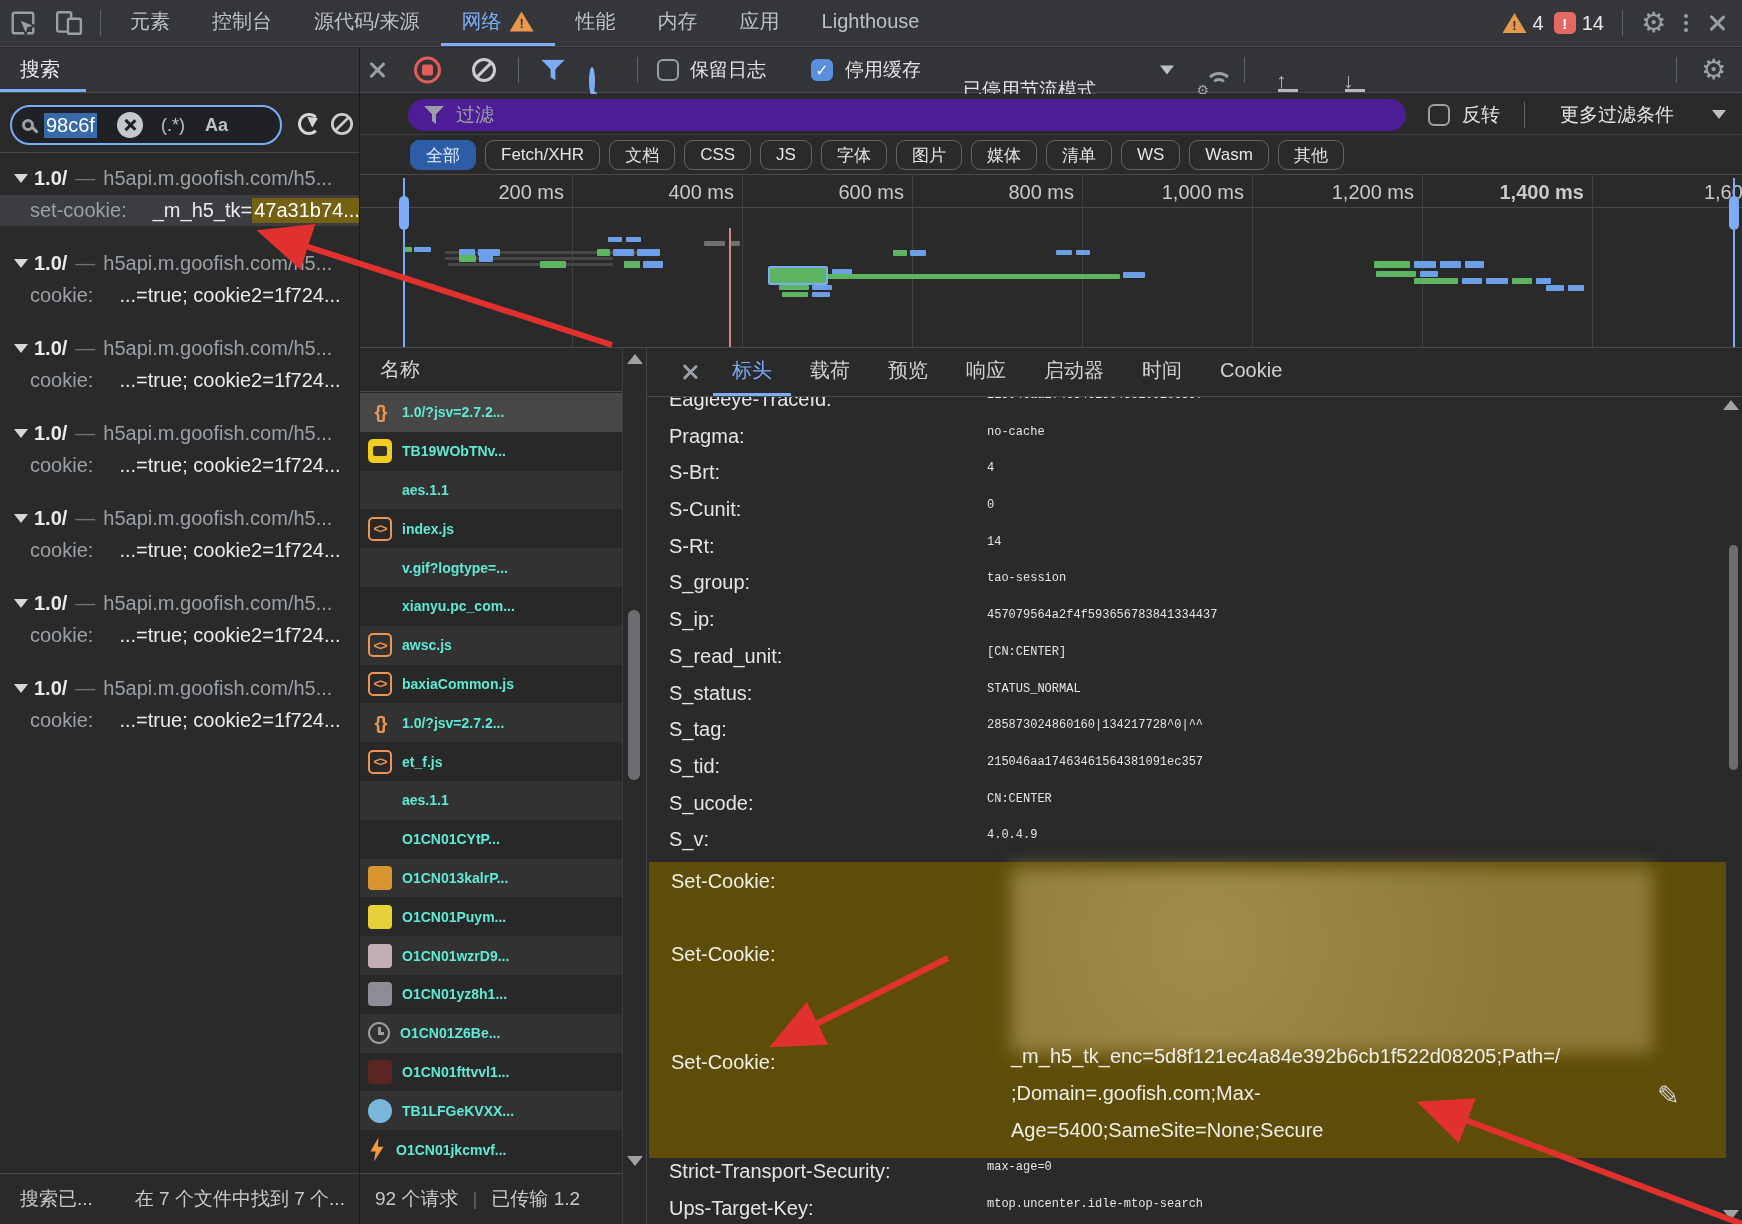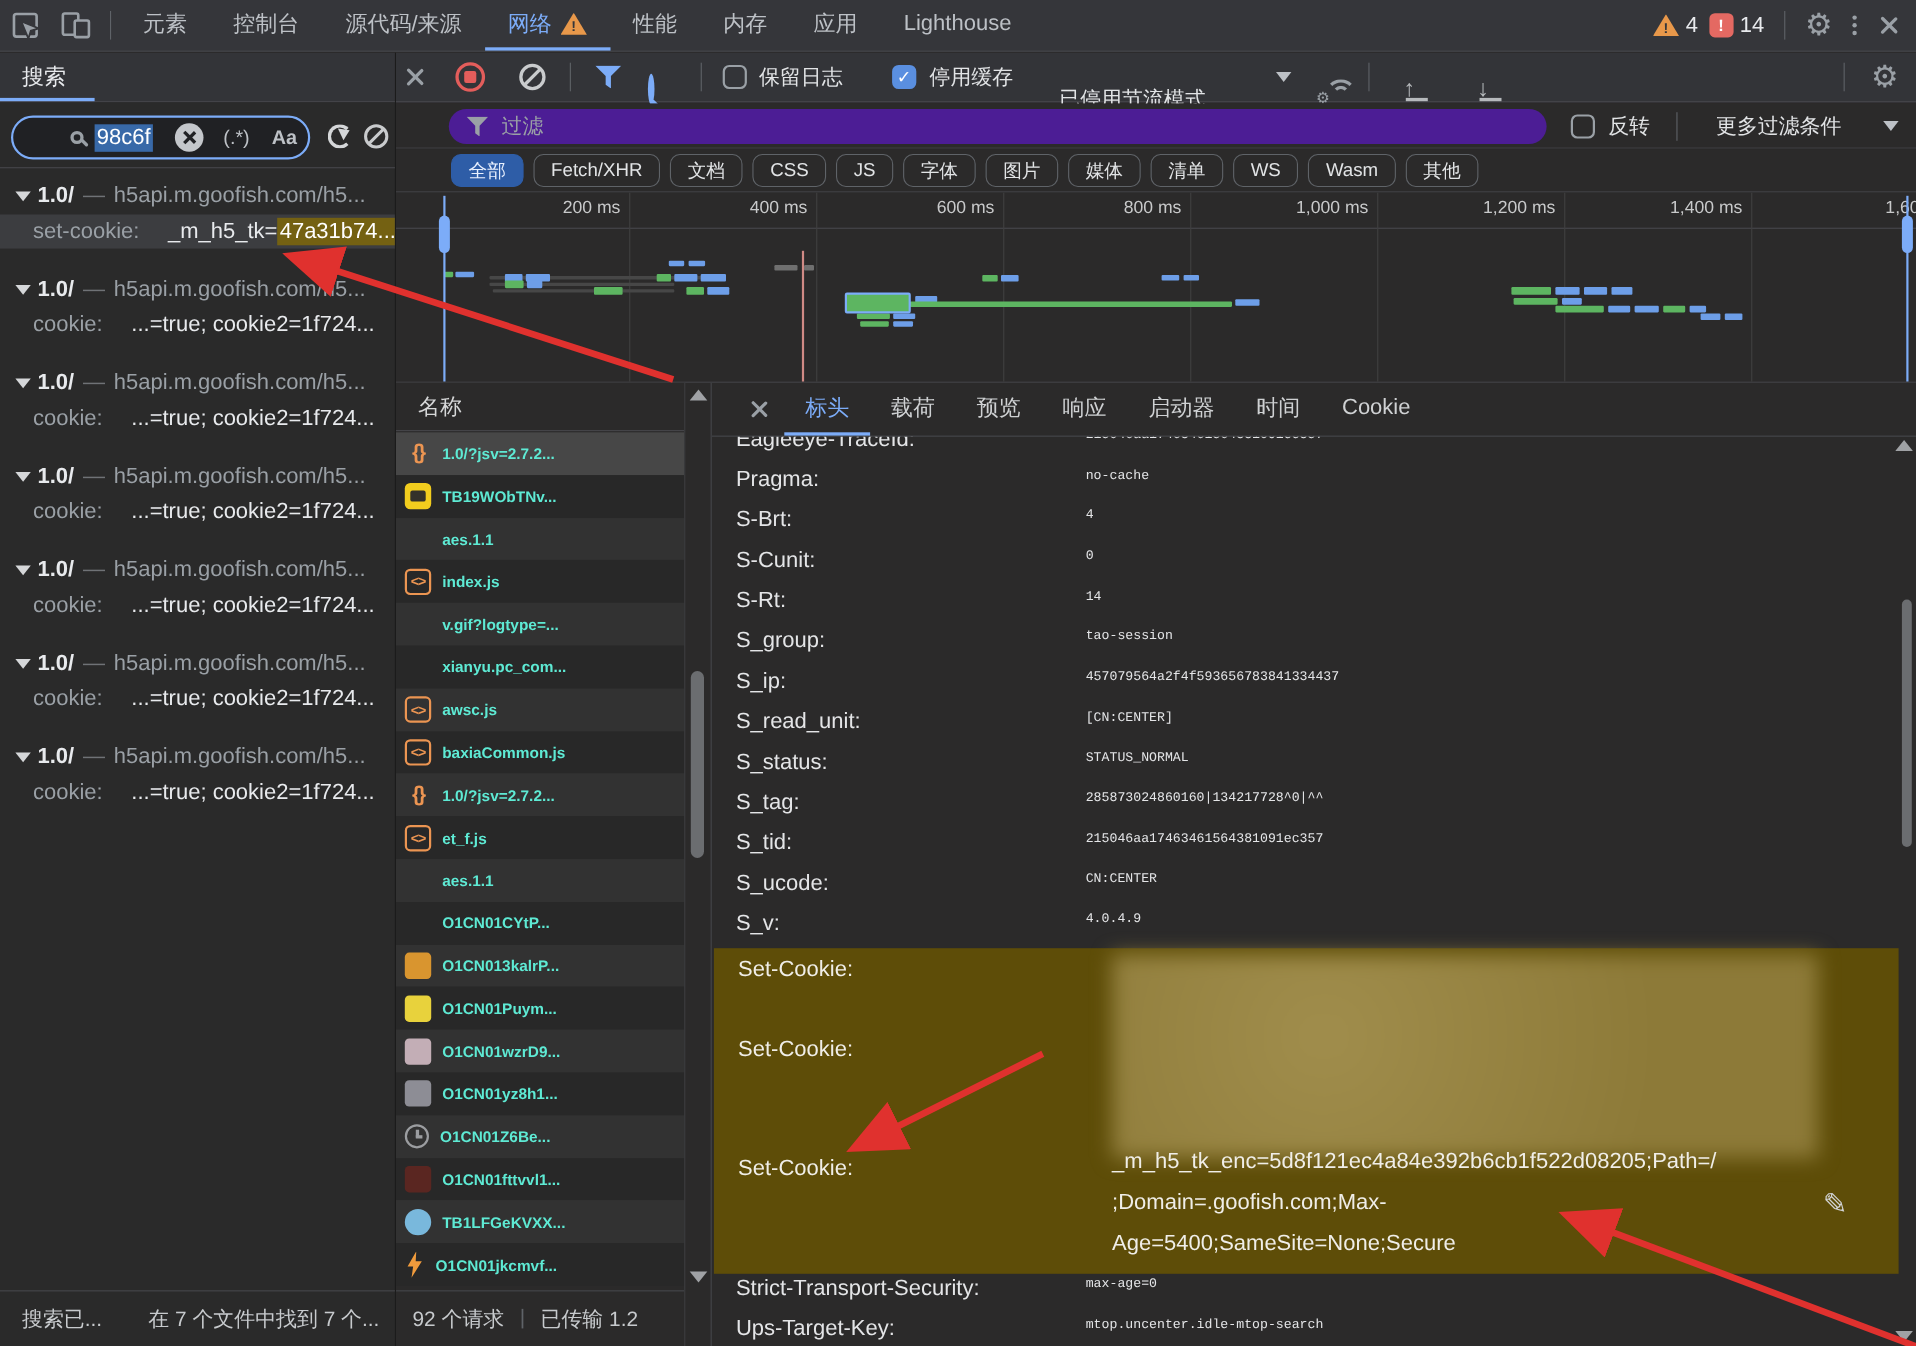--- a/index.html
+++ b/index.html
@@ -22,21 +22,21 @@
   .x-icon { position:relative; width:22px; height:22px; }
   .x-icon::before,.x-icon::after { content:''; position:absolute; left:10px; top:1px; width:2.5px; height:20px; background:#9aa0a6; border-radius:2px; }
   .x-icon::before { transform:rotate(45deg); } .x-icon::after { transform:rotate(-45deg); }
 
   
   .search-panel { position:absolute; left:0; top:48px; width:360px; bottom:0; background:#2a2a2a; border-right:1px solid #1b1b1b;padding-left:32px; }
   .sp-header { position:absolute; left:0; top:0; width:100%; height:45px; background:#333438; border-bottom:1px solid #47484c; }
   .sp-title { position:absolute; left:20px; top:8px; font-size:20px; color:#e8eaed; }
   .sp-underline { position:absolute; left:0; bottom:0; width:86px; height:3px; background:#7cacf8; }
   .sp-inputrow { position:absolute; left:0; top:45px; width:100%; height:60px; background:#2a2a2a; border-bottom:1px solid #47484c; }
-  .sp-pill { position:absolute; left:10px; top:12px; width:272px; height:40px; border:2.5px solid #7cacf8; border-radius:20px; background:#202124; display:flex; align-items:center; padding:0 10px; gap:10px;justify-content:flex-end; }
+  .sp-pill { position:absolute; left:10px; top:12px; width:272px; height:40px; border:2.5px solid #7cacf8; border-radius:20px; background:#202124; display:flex; align-items:center; padding:0 10px; gap:10px; }
   .mag { width:12px; height:12px; border:3px solid #9aa0a6; border-radius:50%; position:relative; flex:none; }
   .mag::after { content:''; position:absolute; width:9px; height:3px; background:#9aa0a6; transform:rotate(45deg); right:-8px; bottom:-3px; border-radius:2px; }
   .sel-text { background:#3869a8; color:#fff; font-size:20px; padding:1px 2px; }
   .pill-x { width:26px; height:26px; background:#c4c7cb; border-radius:50%; position:relative; flex:none; }
   .pill-x::before,.pill-x::after { content:''; position:absolute; left:12px; top:6px; width:2.5px; height:14px; background:#202124; }
   .pill-x::before { transform:rotate(45deg); } .pill-x::after { transform:rotate(-45deg); }
   .pill-op { color:#bdc1c6; font-size:18px; }
   .refresh { position:absolute; left:298px; top:20px; width:22px; height:22px; border:3px solid #d5d7d9; border-radius:50%; border-right-color:transparent; }
   .refresh::after { content:''; position:absolute; right:-7px; top:-3px; border:6px solid transparent; border-left:9px solid #d5d7d9; transform:rotate(-25deg); }
   .block-icon { width:24px; height:24px; border:3px solid #c9cbcd; border-radius:50%; position:relative; }
@@ -86,21 +86,21 @@
   .filter-row .fsep { position:absolute; left:1164px; top:8px; width:1px; height:26px; background:#5f6368; }
   .filter-row .more { position:absolute; left:1200px; top:8px; }
   .filter-row .mcaret { position:absolute; left:1352px; top:16px; }
 
   .chips-row { position:absolute; left:360px; top:136px; right:0; height:39px; background:#2b2a2a; border-bottom:1px solid #47484c; display:flex; align-items:center; gap:9px; padding-left:50px; }
   .chip { height:30px; border:1px solid #5f6368; border-radius:9px; color:#e2e4e6; font-size:17px; display:flex; align-items:center; padding:0 15px; white-space:nowrap; }
   .chip.selected { background:#2e5da7; border-color:#2e5da7; color:#e8f0fe; }
 
   
   .overview { position:absolute; left:360px; top:175px; width:1382px; height:173px; background:#2b2a2a; border-bottom:1px solid #47484c; overflow:hidden; }
-  .tick-label { position:absolute; top:6px; font-size:16px; color:#c8c9ca; white-space:nowrap; }
+  .tick-label { position:absolute; top:6px; font-size:20px; color:#c8c9ca; white-space:nowrap; }
   .gridline { position:absolute; top:0; bottom:0; width:1px; background:#404040; }
   .ruler-line { position:absolute; left:0; right:0; top:32px; height:1px; background:#47484c; }
   .bar { position:absolute; border-radius:1px; }
   .marker { position:absolute; top:53px; bottom:0; width:2px; background:#d08a85; }
   .handle-line { position:absolute; top:3px; bottom:0; width:2px; background:#7cacf8; }
   .handle-knob { position:absolute; width:10px; height:34px; background:#7cacf8; border-radius:5px; top:21px; }
   .sel-block { position:absolute; background:#5db561; border:2.5px solid #7cacf8; border-radius:2px; }
 
   
   .name-col { position:absolute; left:360px; top:348px; width:262px; bottom:0; background:#2b2a2a; }
@@ -368,21 +368,21 @@
     <div class="tick-label" style="right: 1008px;">400 ms</div>
     <div class="gridline" style="left: 552px;"></div>
     <div class="tick-label" style="right: 838px;">600 ms</div>
     <div class="gridline" style="left: 722px;"></div>
     <div class="tick-label" style="right: 668px;">800 ms</div>
     <div class="gridline" style="left: 892px;"></div>
     <div class="tick-label" style="right: 498px;">1,000 ms</div>
     <div class="gridline" style="left: 1062px;"></div>
     <div class="tick-label" style="right: 328px;">1,200 ms</div>
     <div class="gridline" style="left: 1232px;"></div>
-    <div class="tick-label" style="right: 158px;">1,400 ms</div>
+    <div class="tick-label" style="right: 158px; font-weight: bold;">1,400 ms</div>
     <div class="tick-label" style="right: -12px;">1,600</div>
     <div class="bar" style="left: 44px; top: 72px; width: 8px; height: 5px; background: rgb(93, 181, 97);"></div>
     <div class="bar" style="left: 54px; top: 72px; width: 17px; height: 5px; background: rgb(109, 158, 232);"></div>
     <div class="bar" style="left: 85px; top: 76px; width: 215px; height: 3px; background: rgb(71, 71, 71);"></div>
     <div class="bar" style="left: 99px; top: 74px; width: 16px; height: 7px; background: rgb(109, 158, 232);"></div>
     <div class="bar" style="left: 118px; top: 74px; width: 22px; height: 7px; background: rgb(109, 158, 232);"></div>
     <div class="bar" style="left: 237px; top: 74px; width: 13px; height: 7px; background: rgb(93, 181, 97);"></div>
     <div class="bar" style="left: 253px; top: 74px; width: 21px; height: 7px; background: rgb(109, 158, 232);"></div>
     <div class="bar" style="left: 277px; top: 74px; width: 23px; height: 7px; background: rgb(109, 158, 232);"></div>
     <div class="bar" style="left: 85px; top: 82px; width: 168px; height: 3px; background: rgb(71, 71, 71);"></div>

